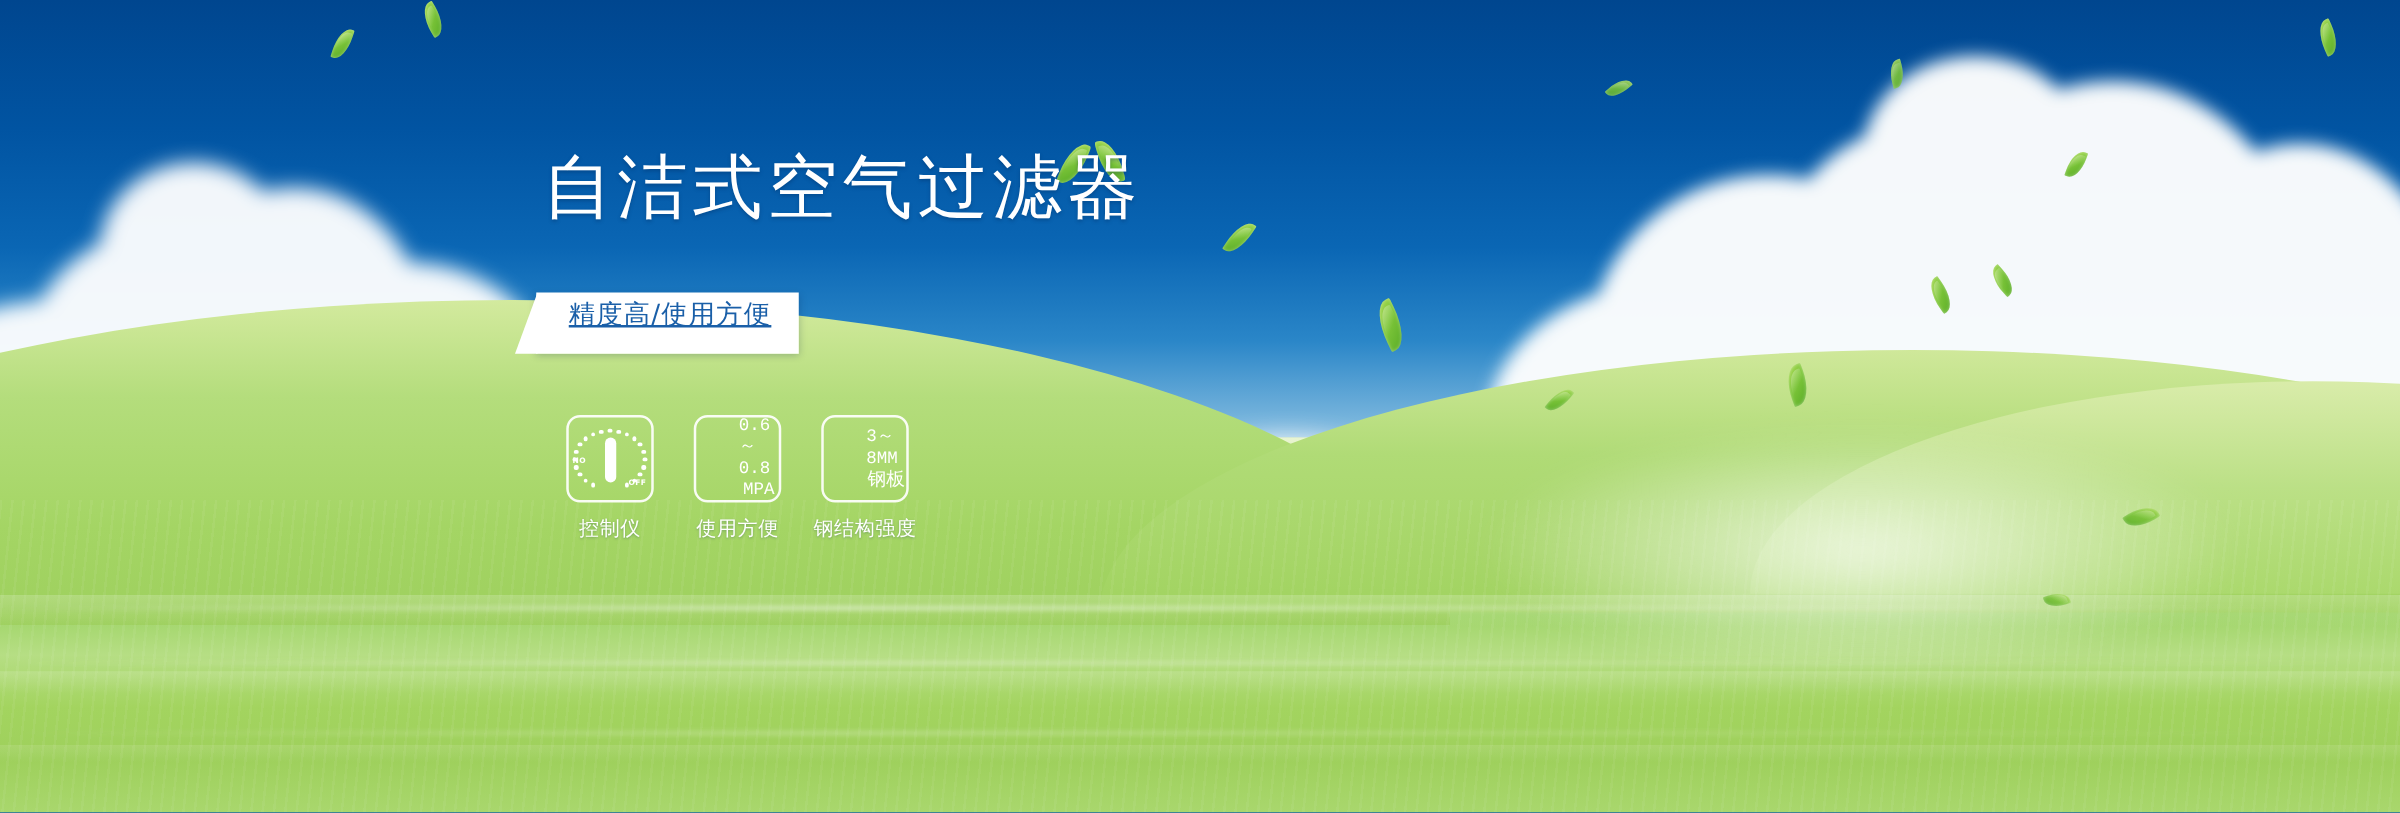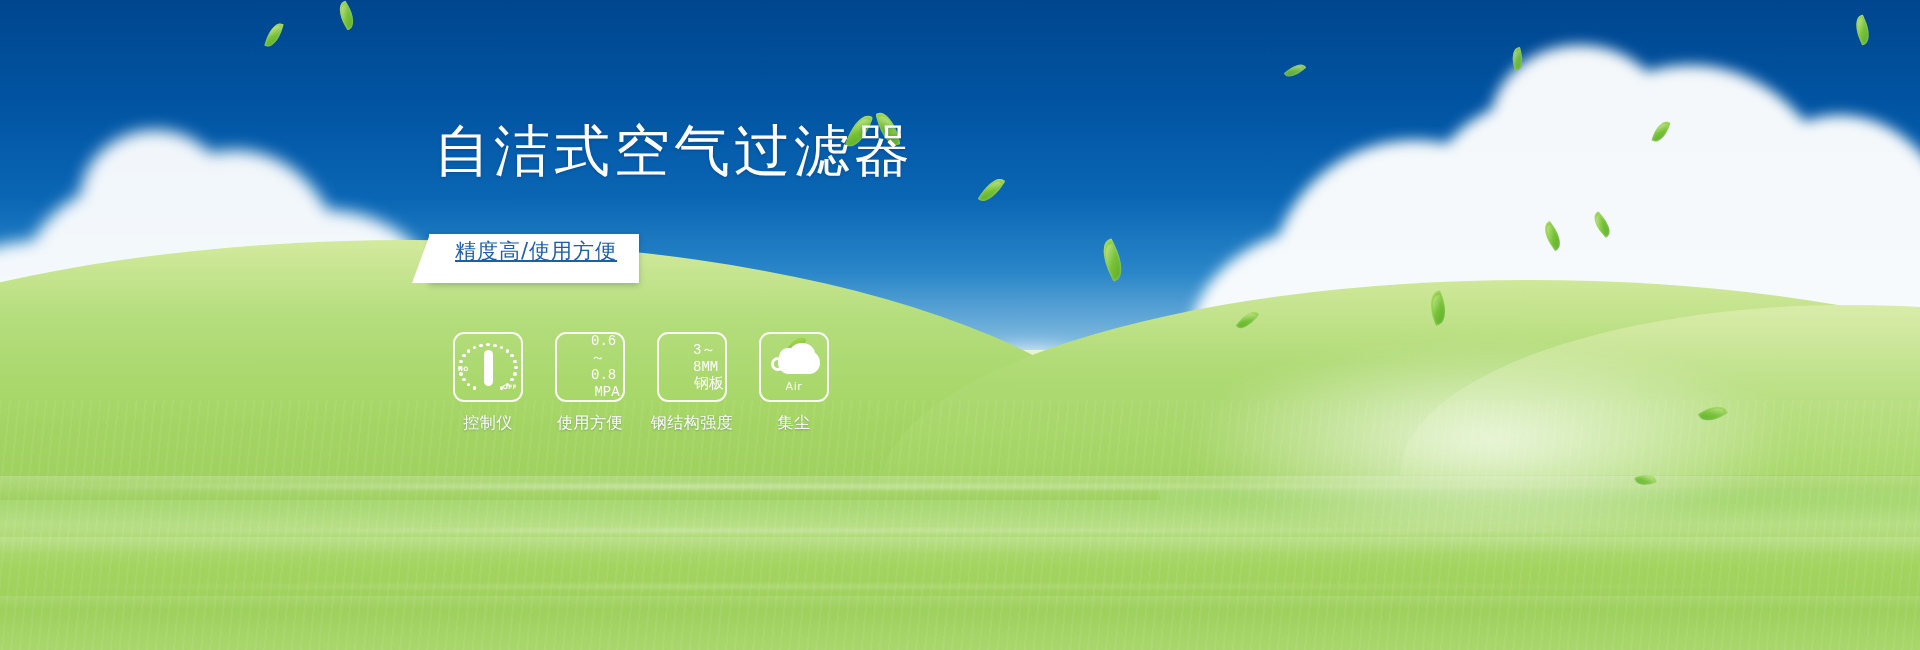--- a/index.html
+++ b/index.html
@@ -360,30 +360,16 @@
 
 
       <div class="feature">
         <div class="fbox">
           <div class="txt">3～8MM</div>
           <div class="txt cn">钢板</div>
         </div>
         <div class="flabel">钢结构强度</div>
       </div>
 
-      <div class="feature">
-        <div class="fbox">
-          <div class="airicon">
-            <div class="lf"></div>
-            <div class="c1"></div>
-            <div class="c2"></div>
-            <div class="c3"></div>
-            <div class="ring1"></div>
-            <div class="ring2"></div>
-            <div class="airtxt">Air</div>
-          </div>
-        </div>
-        <div class="flabel">集尘</div>
-      </div>
 
     </div>
   </div>
 </div>
 
 </body></html>

